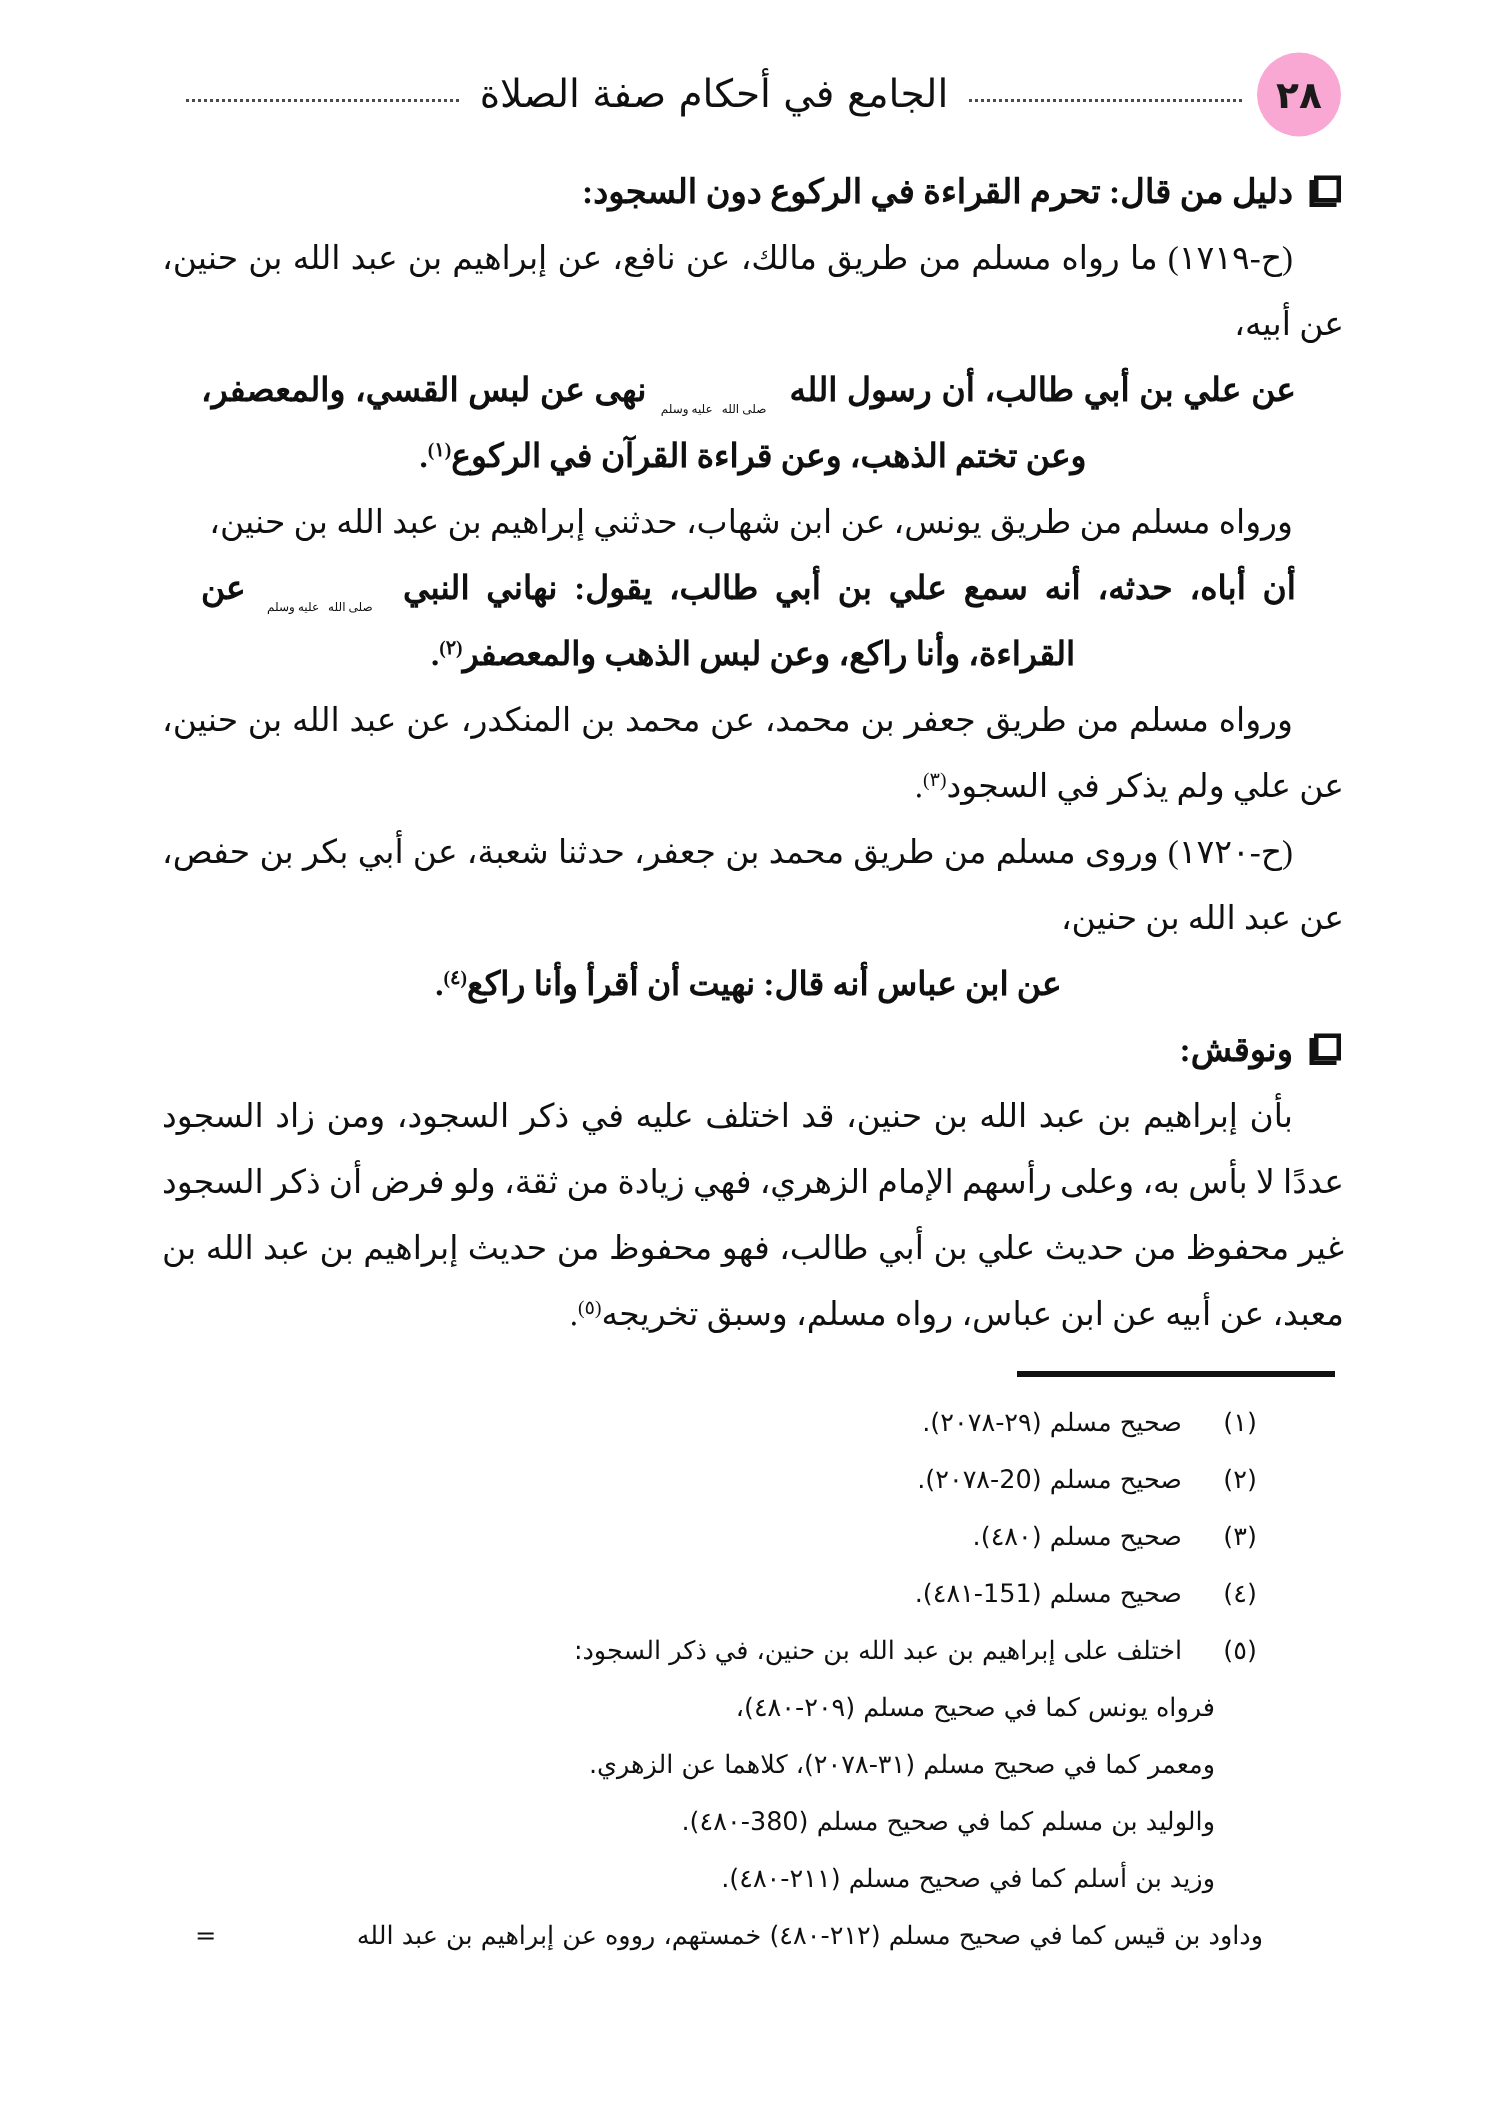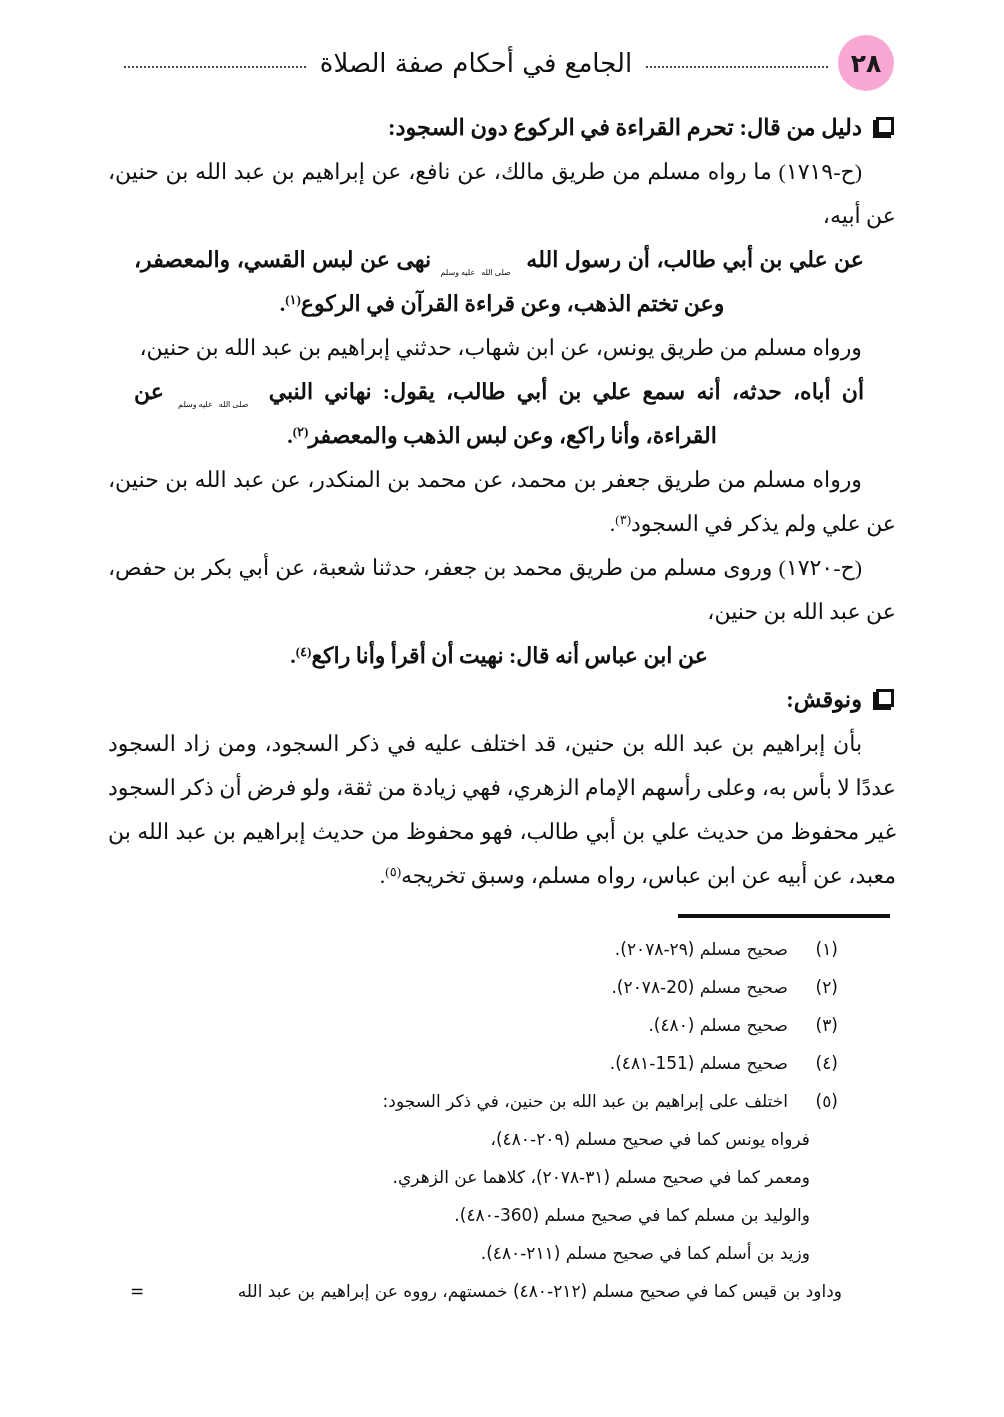--- a/index.html
+++ b/index.html
@@ -97,21 +97,21 @@
         </div>
         <div class="fn">
           <span class="fn-marker">(٤)</span>
           <div class="fn-line first"><span>صحيح مسلم (151-٤٨١).</span></div>
         </div>
         <div class="fn">
           <span class="fn-marker">(٥)</span>
           <div class="fn-line first"><span>اختلف على إبراهيم بن عبد الله بن حنين، في ذكر السجود:</span></div>
           <div class="fn-line sub"><span>فرواه يونس كما في صحيح مسلم (٢٠٩-٤٨٠)،</span></div>
           <div class="fn-line sub"><span>ومعمر كما في صحيح مسلم (٣١-٢٠٧٨)، كلاهما عن الزهري.</span></div>
-          <div class="fn-line sub"><span>والوليد بن مسلم كما في صحيح مسلم (360-٤٨٠).</span></div>
+          <div class="fn-line sub"><span>والوليد بن مسلم كما في صحيح مسلم (380-٤٨٠).</span></div>
           <div class="fn-line sub"><span>وزيد بن أسلم كما في صحيح مسلم (٢١١-٤٨٠).</span></div>
           <div class="fn-line cont">
             <span>وداود بن قيس كما في صحيح مسلم (٢١٢-٤٨٠) خمستهم، رووه عن إبراهيم بن عبد الله</span>
             <span class="cont-mark">=</span>
           </div>
         </div>
       </div>
   </div>
 
 </div>

